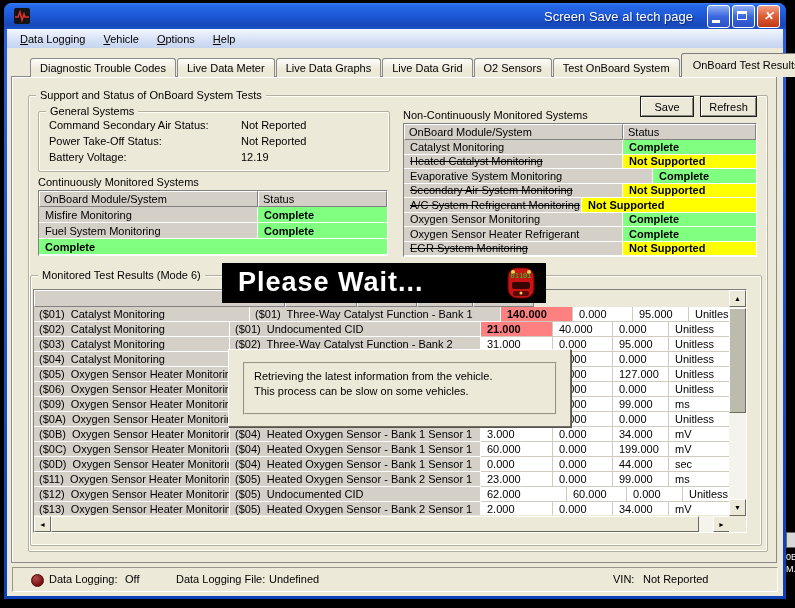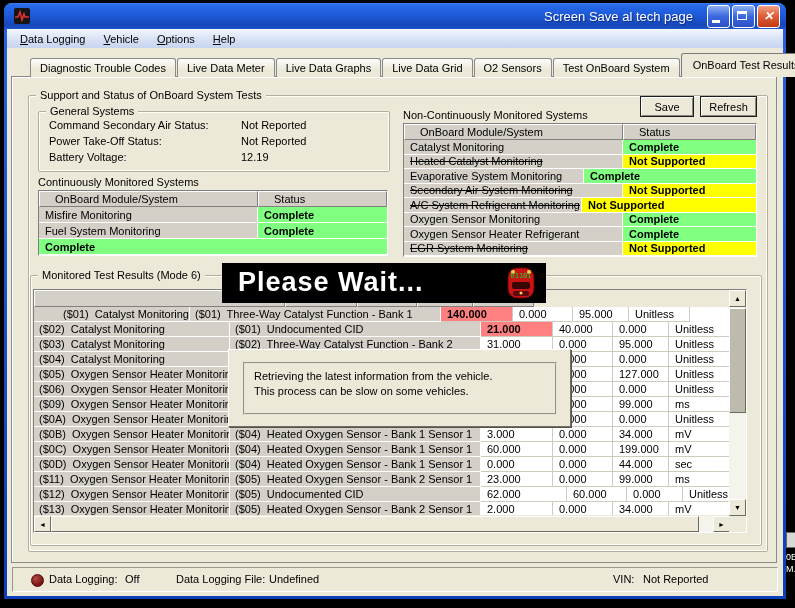--- a/index.html
+++ b/index.html
@@ -44,21 +44,21 @@
   .gcap{position:absolute;top:-7px;left:7px;background:#ECE9D8;padding:0 4px;white-space:nowrap}
   .sect-label{position:absolute;z-index:5;white-space:nowrap}
 
   .kv-label{position:absolute;left:10px;white-space:nowrap}
   .kv-value{position:absolute;left:202px;white-space:nowrap}
 
   
   .syst{position:absolute;z-index:5;background:#D4D0C8;border:1px solid;border-color:#808080 #fff #fff #808080;box-sizing:border-box;display:flex;flex-direction:column}
   .sys-head{display:flex;flex:none;height:16px}
   .sys-hcell{background:#D4D0C8;border:1px solid;border-color:#fff #808080 #808080 #fff;box-sizing:border-box;
-       padding-left:15px;line-height:14px;overflow:hidden;white-space:nowrap}
+       padding-left:4px;line-height:14px;overflow:hidden;white-space:nowrap}
   .sys-bodyrows{flex:1;display:flex;flex-direction:column}
   .sys-row{flex:1;display:flex;cursor:default}
   .sys-name{background:#D4D0C8;border-right:1px solid #fff;border-bottom:1px solid #fff;box-sizing:border-box;
        padding-left:6px;display:flex;align-items:center;white-space:nowrap;overflow:hidden}
   .sys-status{flex:1;border-bottom:1px solid #fff;box-sizing:border-box;padding-left:6px;
        display:flex;align-items:center;font-weight:bold;white-space:nowrap;overflow:hidden}
   .strike{text-decoration:line-through}
 
   .btn{position:absolute;z-index:6;background:#ECE9D8;border:1px solid #1d1d1d;
        box-shadow:inset 1px 1px 0 #fff,inset -1px -1px 0 #8a877c;text-align:center;cursor:pointer;
@@ -201,21 +201,21 @@
     <div class="sys-bodyrows">
       <div class="sys-row">
         <div class="sys-name" style="width: 219px;">Catalyst Monitoring</div>
         <div class="sys-status" style="background: rgb(128, 255, 128);">Complete</div>
       </div>
       <div class="sys-row">
         <div class="sys-name strike" style="width: 219px;">Heated Catalyst Monitoring</div>
         <div class="sys-status" style="background: rgb(255, 255, 0);">Not Supported</div>
       </div>
       <div class="sys-row">
-        <div class="sys-name" style="width: 180px;">Evaporative System Monitoring</div>
+        <div class="sys-name" style="width: 249px;">Evaporative System Monitoring</div>
         <div class="sys-status" style="background: rgb(128, 255, 128);">Complete</div>
       </div>
       <div class="sys-row">
         <div class="sys-name strike" style="width: 219px;">Secondary Air System Monitoring</div>
         <div class="sys-status" style="background: rgb(255, 255, 0);">Not Supported</div>
       </div>
       <div class="sys-row">
         <div class="sys-name strike" style="width: 178px;">A/C System Refrigerant Monitoring</div>
         <div class="sys-status" style="background: rgb(255, 255, 0);">Not Supported</div>
       </div>
@@ -241,21 +241,21 @@
 <div class="m6">
   <div class="m6-head" id="m6-head">
       <div class="m6-hcell" style="width: 251px;"></div>
       <div class="m6-hcell" style="width: 72px;"></div>
       <div class="m6-hcell" style="width: 60px;">Min Value</div>
       <div class="m6-hcell" style="width: 56px;">Max Value</div>
       <div class="m6-hcell" style="width: 61px;">Units</div>
     </div>
   <div class="m6-body" id="m6-body">
       <div class="m6-row">
-        <div class="m6c g" style="width: 156px; text-align: right;">($01)  Catalyst Monitoring</div>
+        <div class="m6c g" style="width: 216px;">($01)  Catalyst Monitoring</div>
         <div class="m6c g" style="width: 251px;">($01)  Three-Way Catalyst Function - Bank 1</div>
         <div class="m6c w alert" style="width: 72px; background: rgb(255, 128, 128);">140.000</div>
         <div class="m6c w" style="width: 60px;">0.000</div>
         <div class="m6c w" style="width: 56px;">95.000</div>
         <div class="m6c w" style="width: 61px;">Unitless</div>
       </div>
       <div class="m6-row">
         <div class="m6c g" style="width: 196px;">($02)  Catalyst Monitoring</div>
         <div class="m6c g" style="width: 251px;">($01)  Undocumented CID</div>
         <div class="m6c w alert" style="width: 72px; background: rgb(255, 128, 128);">21.000</div>

